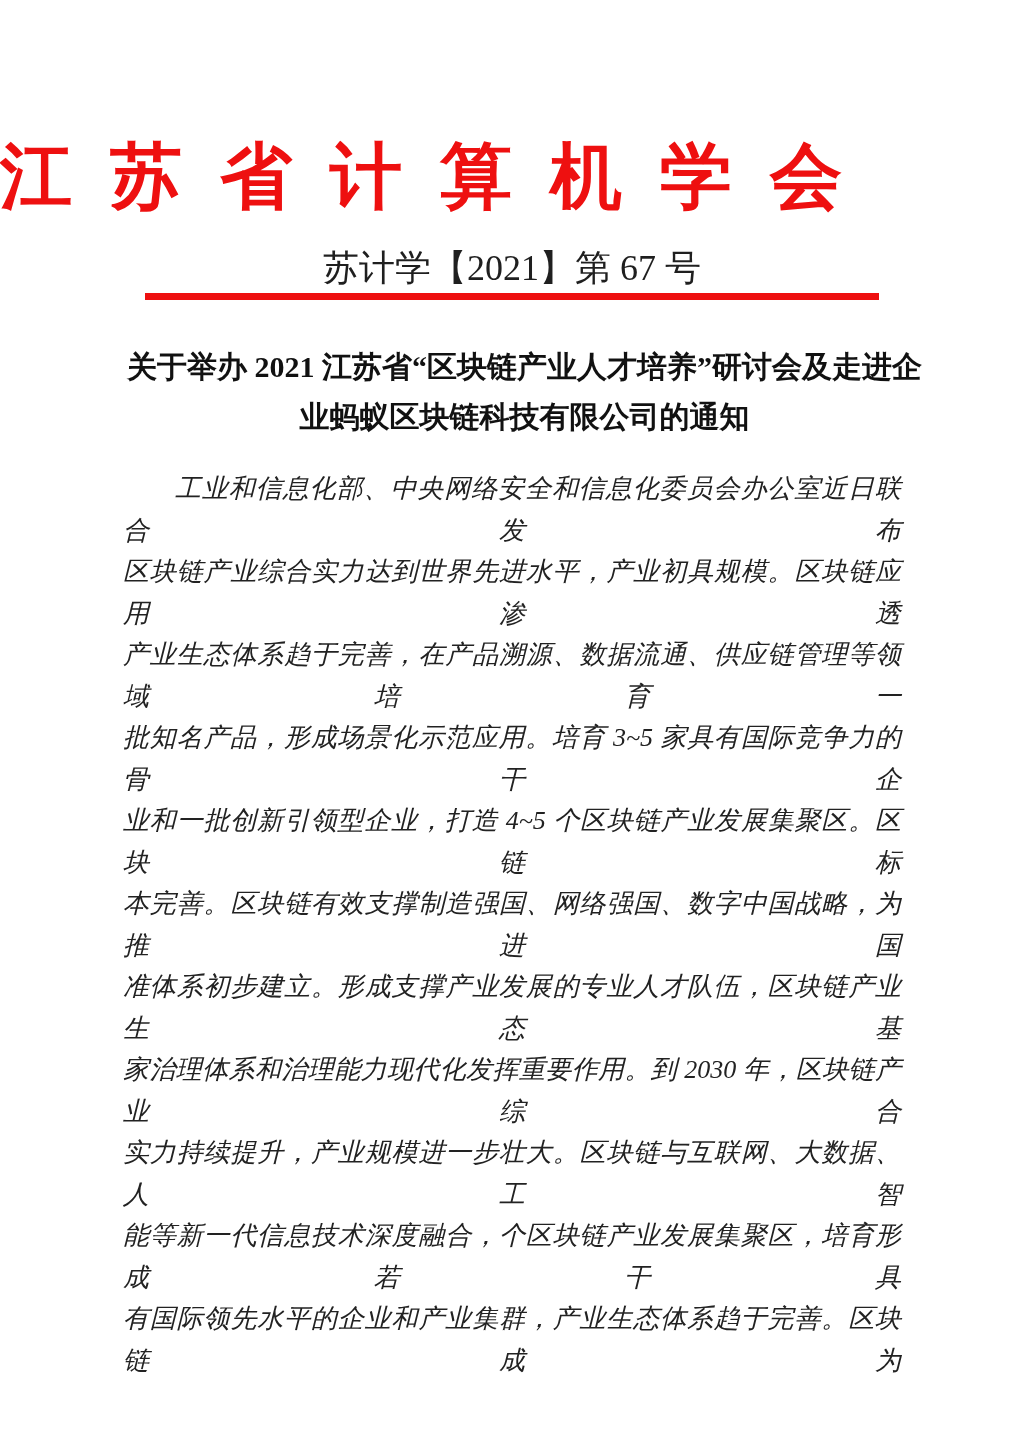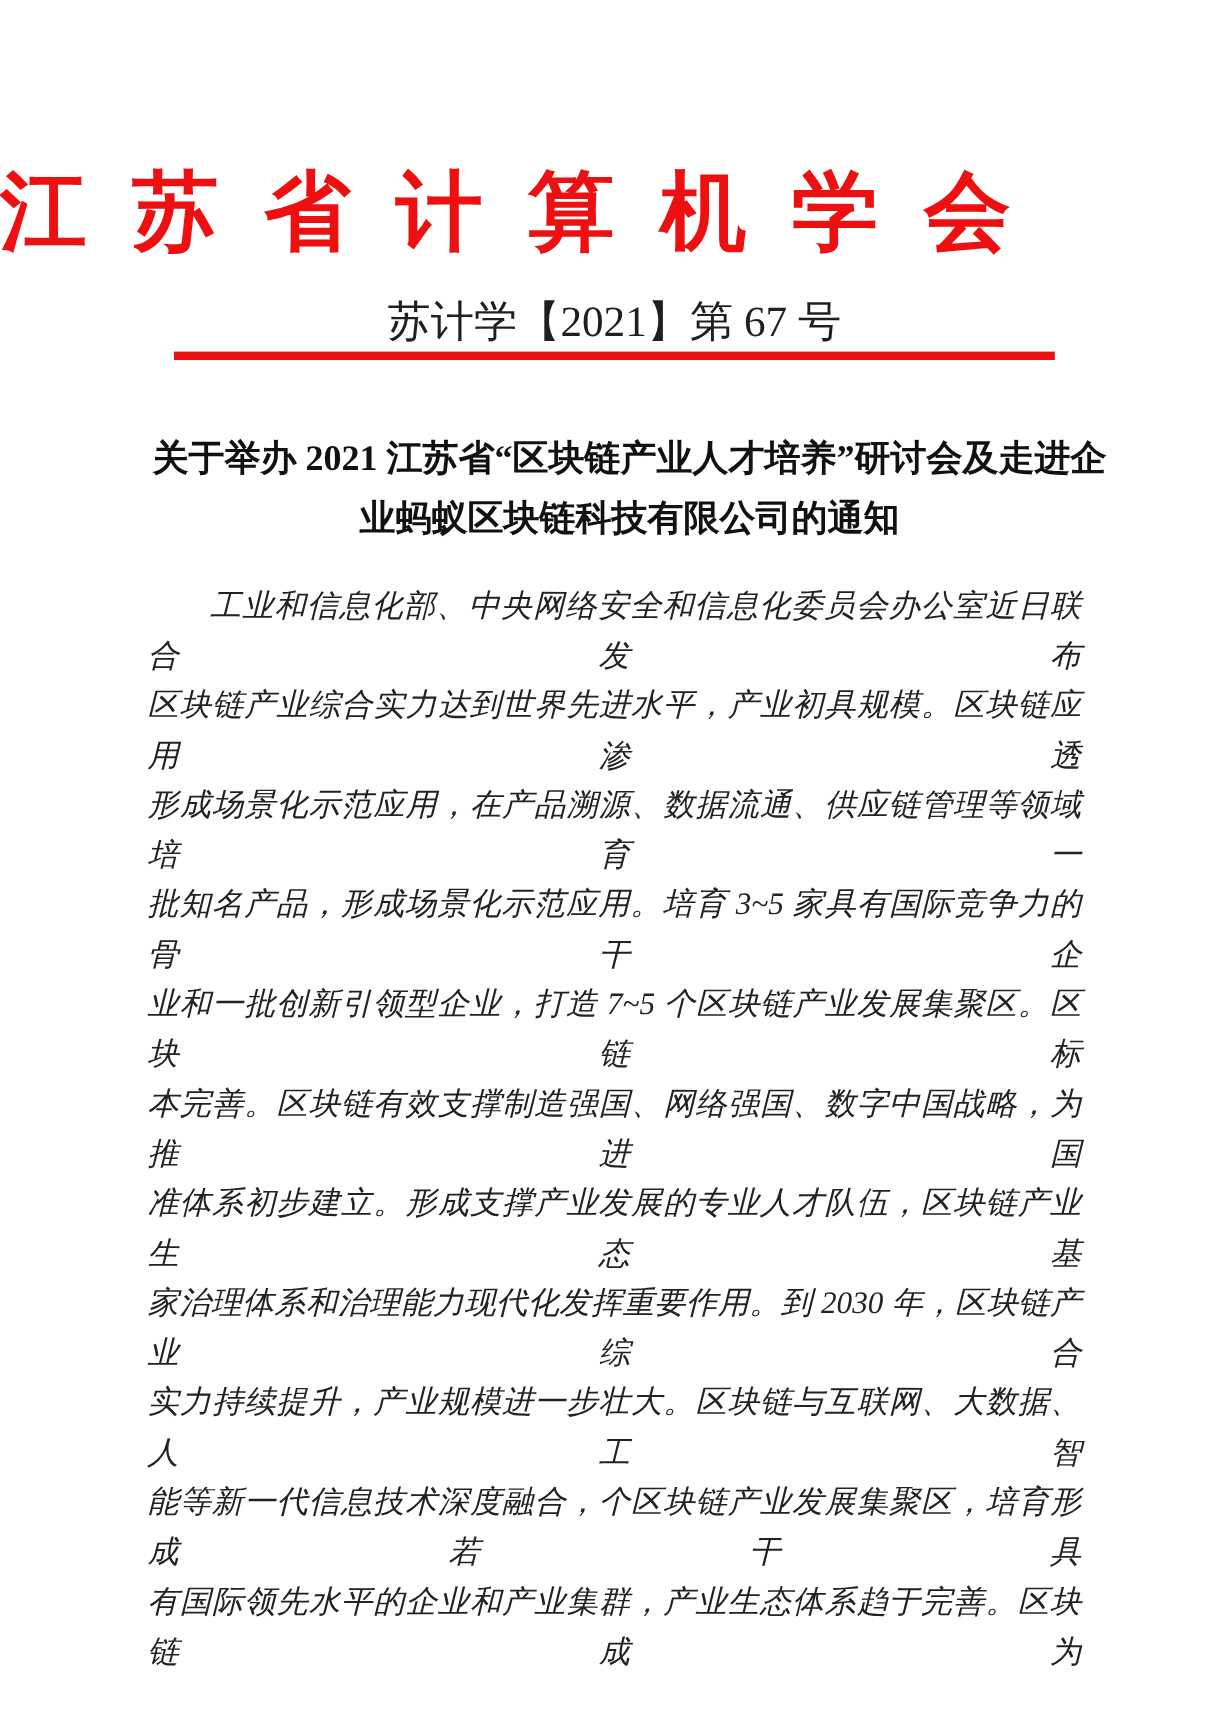--- a/index.html
+++ b/index.html
@@ -28,21 +28,21 @@
     font-size: 36px;
     line-height: 34px;
     color: #1f1f1f;
   }
   .red-divider {
     width: 734px;
     height: 7px;
     margin: 8px auto 0 auto;
   }
   .doc-title {
-    margin-top: 58px;
+    margin-top: 42px;
     text-align: center;
     font-size: 30px;
     font-weight: 700;
     line-height: 50px;
     color: #111111;
     padding-left: 25px;
   }
   .doc-title .title-line { display: block; }
   .body-text {
     width: 778px;
@@ -73,23 +73,23 @@
   <h1 class="doc-title">
     <span class="title-line">关于举办 2021 江苏省“区块链产业人才培养”研讨会及走进企</span>
     <span class="title-line">业蚂蚁区块链科技有限公司的通知</span>
   </h1>
 
   <div class="body-text">
 
     <div>
       <p class="body-line indent just">工业和信息化部、中央网络安全和信息化委员会办公室近日联合发布</p>
       <p class="body-line just">区块链产业综合实力达到世界先进水平，产业初具规模。区块链应用渗透</p>
-      <p class="body-line just">形成场景化示范应用，在产品溯源、数据流通、供应链管理等领域培育一</p>
+      <p class="body-line just">产业生态体系趋于完善，在产品溯源、数据流通、供应链管理等领域培育一</p>
       <p class="body-line just">批知名产品，形成场景化示范应用。培育 3~5 家具有国际竞争力的骨干企</p>
-      <p class="body-line just">业和一批创新引领型企业，打造 7~5 个区块链产业发展集聚区。区块链标</p>
+      <p class="body-line just">业和一批创新引领型企业，打造 4~5 个区块链产业发展集聚区。区块链标</p>
       <p class="body-line just">本完善。区块链有效支撑制造强国、网络强国、数字中国战略，为推进国</p>
       <p class="body-line just">准体系初步建立。形成支撑产业发展的专业人才队伍，区块链产业生态基</p>
       <p class="body-line just">家治理体系和治理能力现代化发挥重要作用。到 2030 年，区块链产业综合</p>
       <p class="body-line just">实力持续提升，产业规模进一步壮大。区块链与互联网、大数据、人工智</p>
       <p class="body-line just">能等新一代信息技术深度融合，个区块链产业发展集聚区，培育形成若干具</p>
       <p class="body-line just">有国际领先水平的企业和产业集群，产业生态体系趋于完善。区块链成为</p>
 
     </div>
 
   </div>

